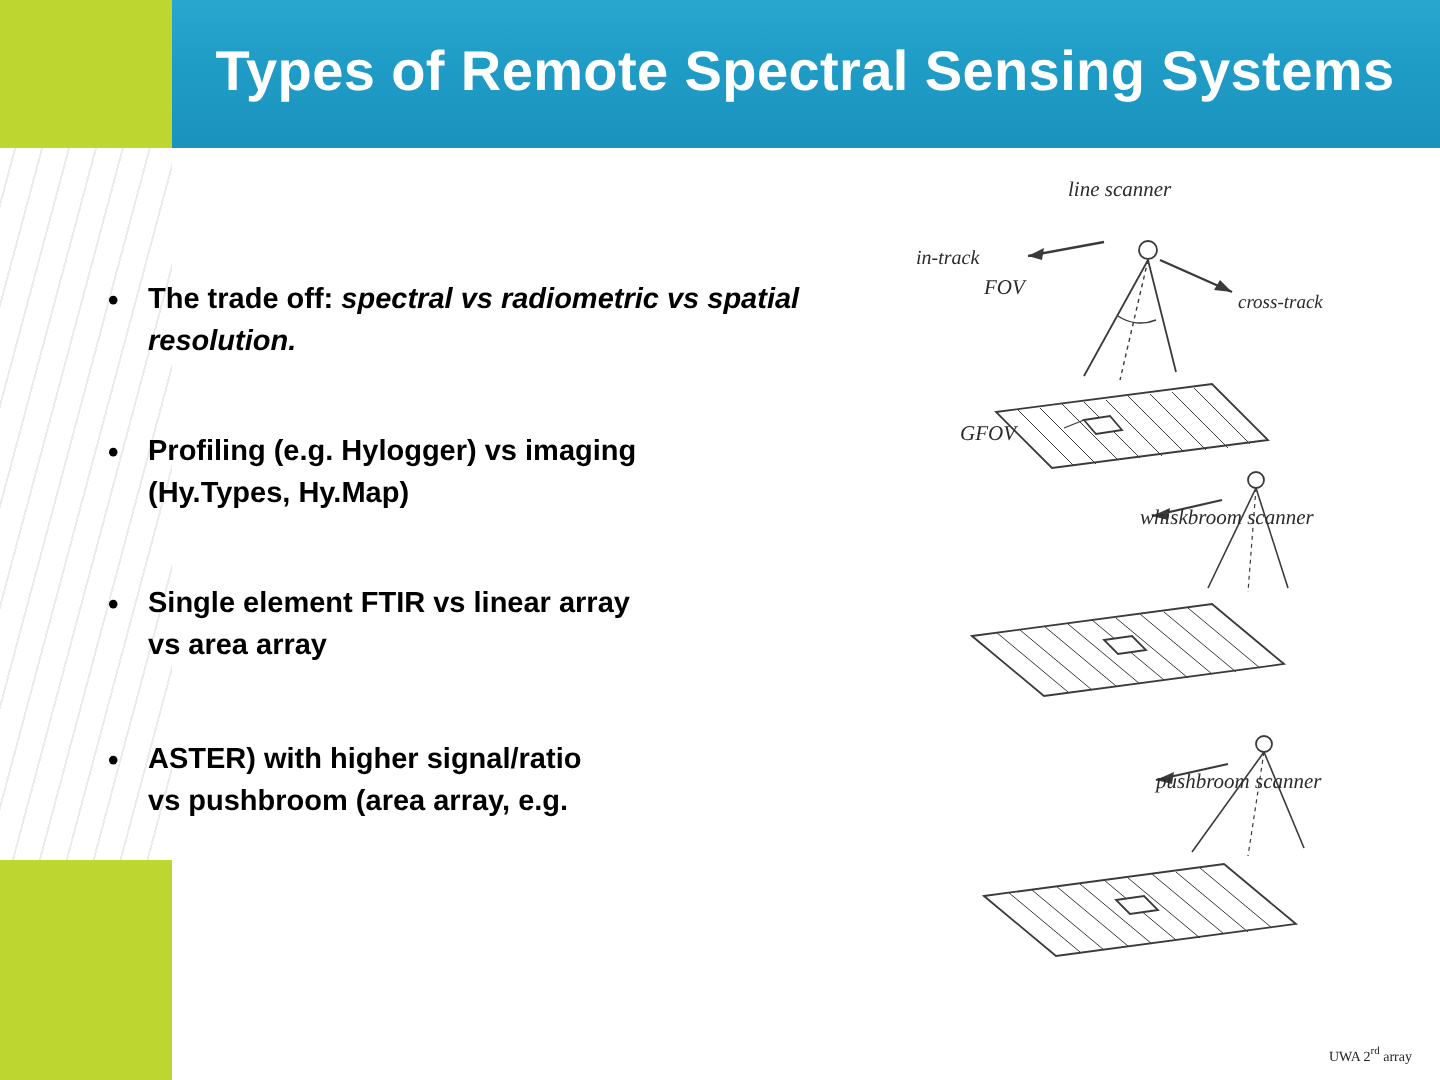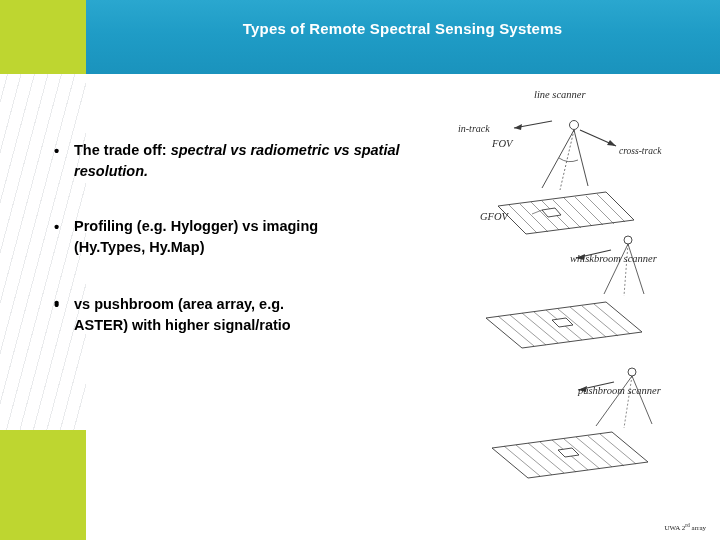--- a/index.html
+++ b/index.html
@@ -70,21 +70,21 @@
     height: 74px;
     background: linear-gradient(180deg, #2aa7cf 0%, #1f9cc6 45%, #1a93bd 100%);
   }
   .title-bar .title-text {
     position: absolute;
     left: 0;
     right: 14px;
     top: 20px;
     text-align: center;
     color: #ffffff;
-    font-size: 15px;
+    font-size: 28px;
     font-weight: bold;
     letter-spacing: 0.2px;
     white-space: nowrap;
     padding-left: 13px;
   }
   .title-underline {
     position: absolute;
     left: 86px;
     top: 74px;
     width: 634px;
@@ -169,26 +169,28 @@
     </div>
 
     <div class="bullet b2">
       <span class="dot">•</span>
       <div>Profiling (e.g. Hylogger) vs imaging</div>
       <div>(Hy.Types, Hy.Map)</div>
     </div>
 
     <div class="bullet b3">
       <span class="dot">•</span>
+      <div>Single element FTIR vs linear array</div>
+      <div>vs area array</div>
     </div>
 
     <div class="bullet b4">
       <span class="dot">•</span>
+      <div>ASTER) with higher signal/ratio</div>
       <div>vs pushbroom (area array, e.g.</div>
-      <div>ASTER) with higher signal/ratio</div>
     </div>
 
   </div>
 
   <div class="figure">
     <svg width="276" height="410" viewBox="0 0 276 410" xmlns="http://www.w3.org/2000/svg">
       <g stroke="#3a3a3a" fill="none" stroke-width="0.9">
 
         <circle cx="118" cy="45" r="4.5" fill="#ffffff" stroke="#3a3a3a"></circle>
 

